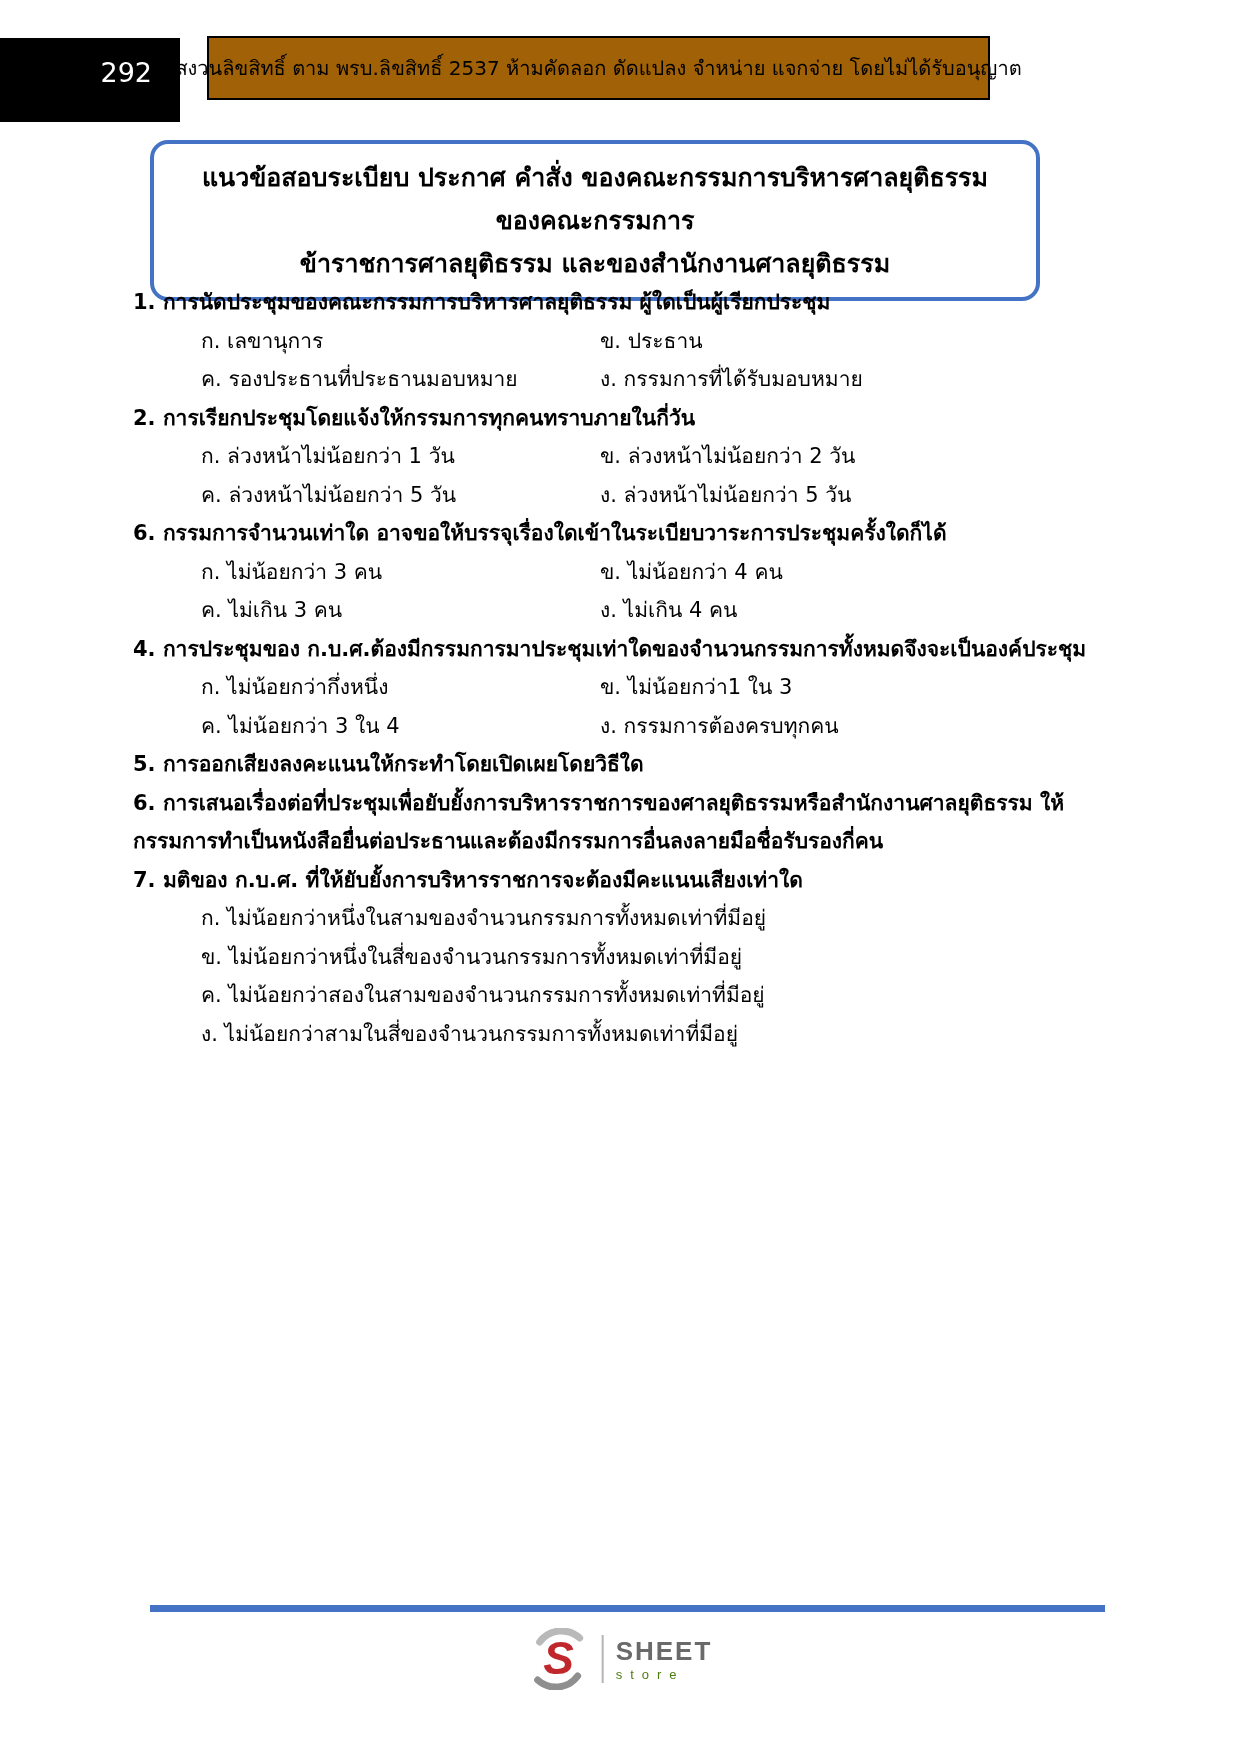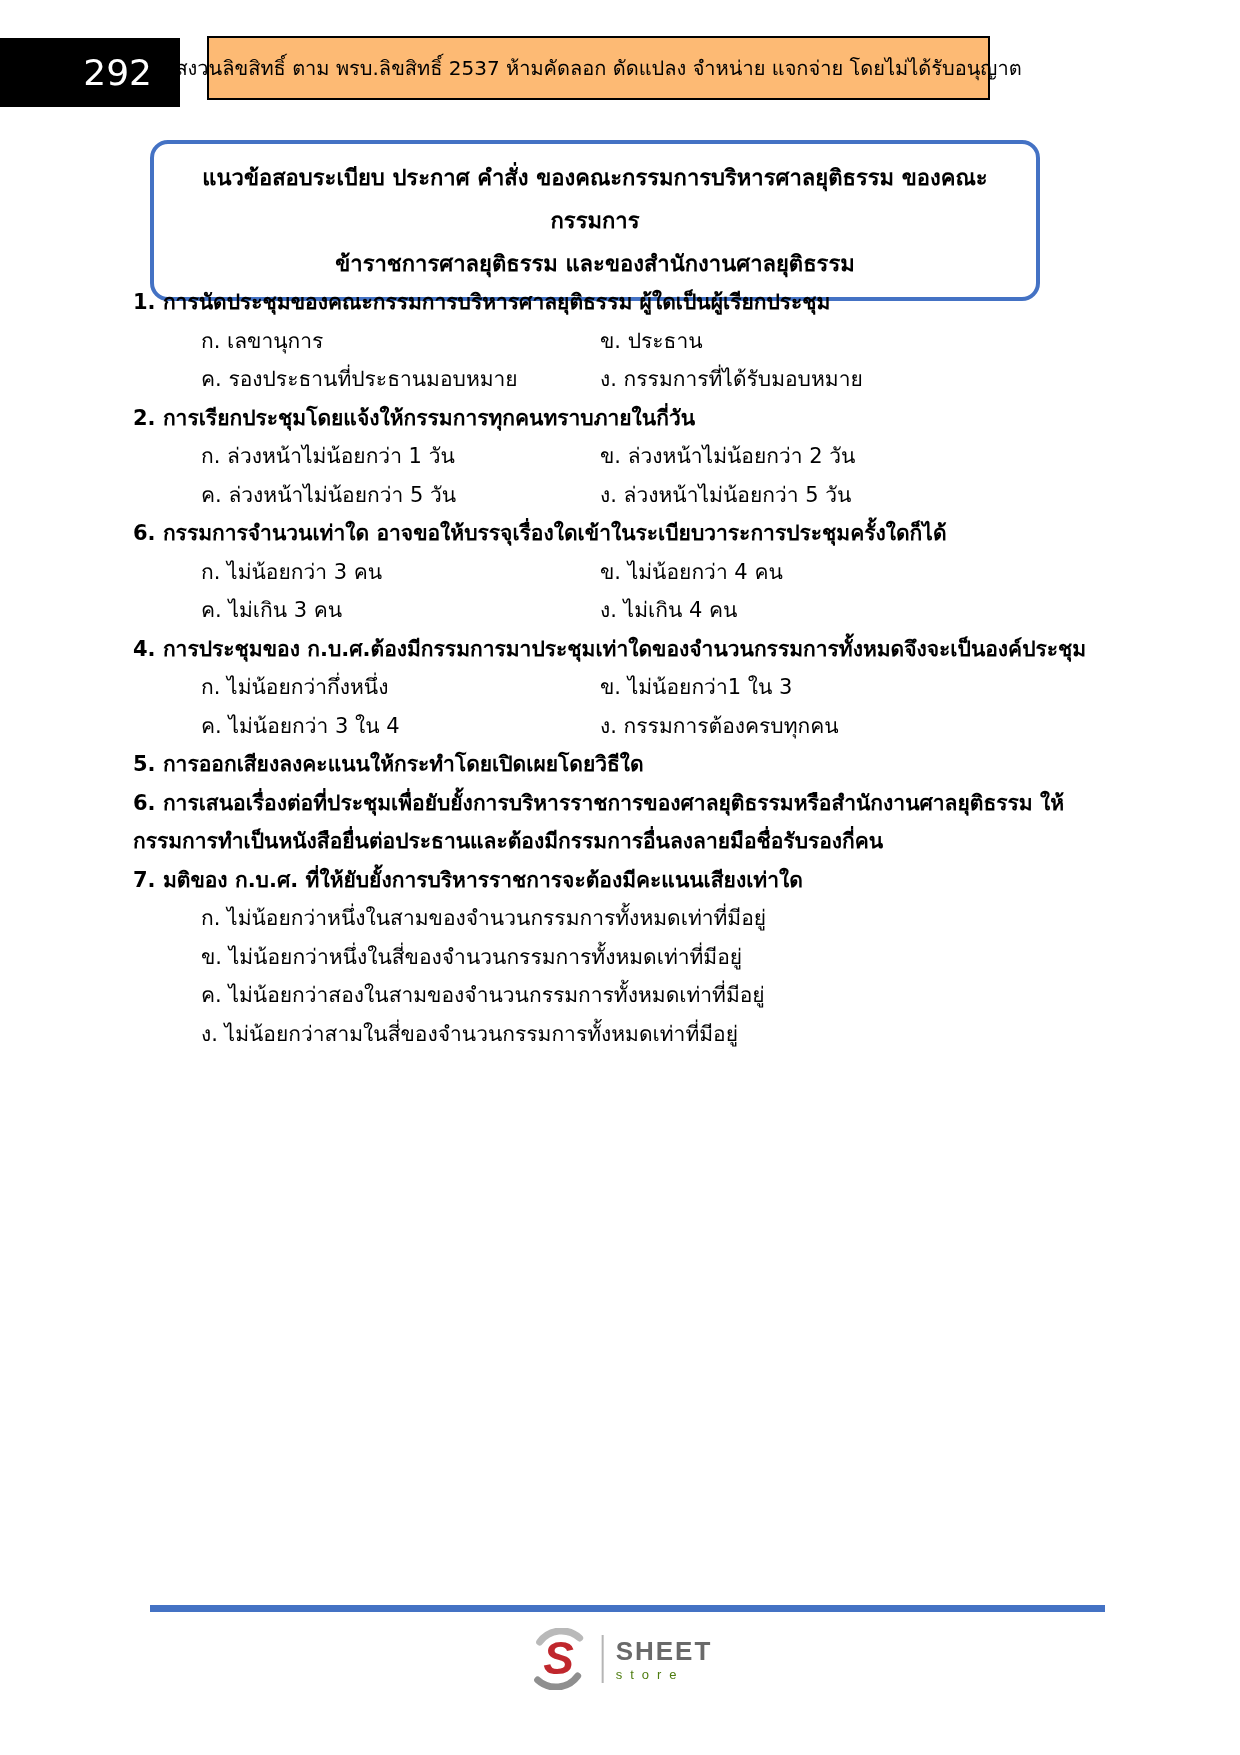--- a/index.html
+++ b/index.html
@@ -5,37 +5,37 @@
   * { margin:0; padding:0; box-sizing:border-box; }
   html,body { background:#ffffff; }
   body {
     width:1240px; height:1755px; position:relative;
     font-family:"DejaVu Sans","Liberation Sans",sans-serif;
     color:#000;
   }
 
   
   .page-number-box {
-    position:absolute; left:0; top:38px; width:180px; height:69px;
-    background:#000; color:#fff; font-size:36px; line-height:69px;
+    position:absolute; left:0; top:38px; width:180px; height:84px;
+    background:#000; color:#fff; font-size:27px; line-height:69px;
     text-align:right; padding-right:28px;
   }
   .copyright-box {
     position:absolute; left:207px; top:36px; width:783px; height:64px;
-    border:2px solid #000; background:#fdba74;
+    border:2px solid #000; background:#a16207;
     display:flex; align-items:center; justify-content:center;
     font-size:20px; white-space:nowrap;
   }
 
   
   .title-box {
     position:absolute; left:150px; top:140px; width:890px;
     border:4px solid #4472C4; border-radius:18px;
     padding:12px 24px; text-align:center;
-    font-weight:bold; font-size:22px; line-height:43px;
+    font-weight:bold; font-size:25px; line-height:43px;
     background:#fff;
   }
 
   
   .questions {
     position:absolute; left:133px; top:283px; width:980px;
     font-size:21px; line-height:38.5px;
   }
   .q-text { font-weight:bold; }
   .options.two-col {

